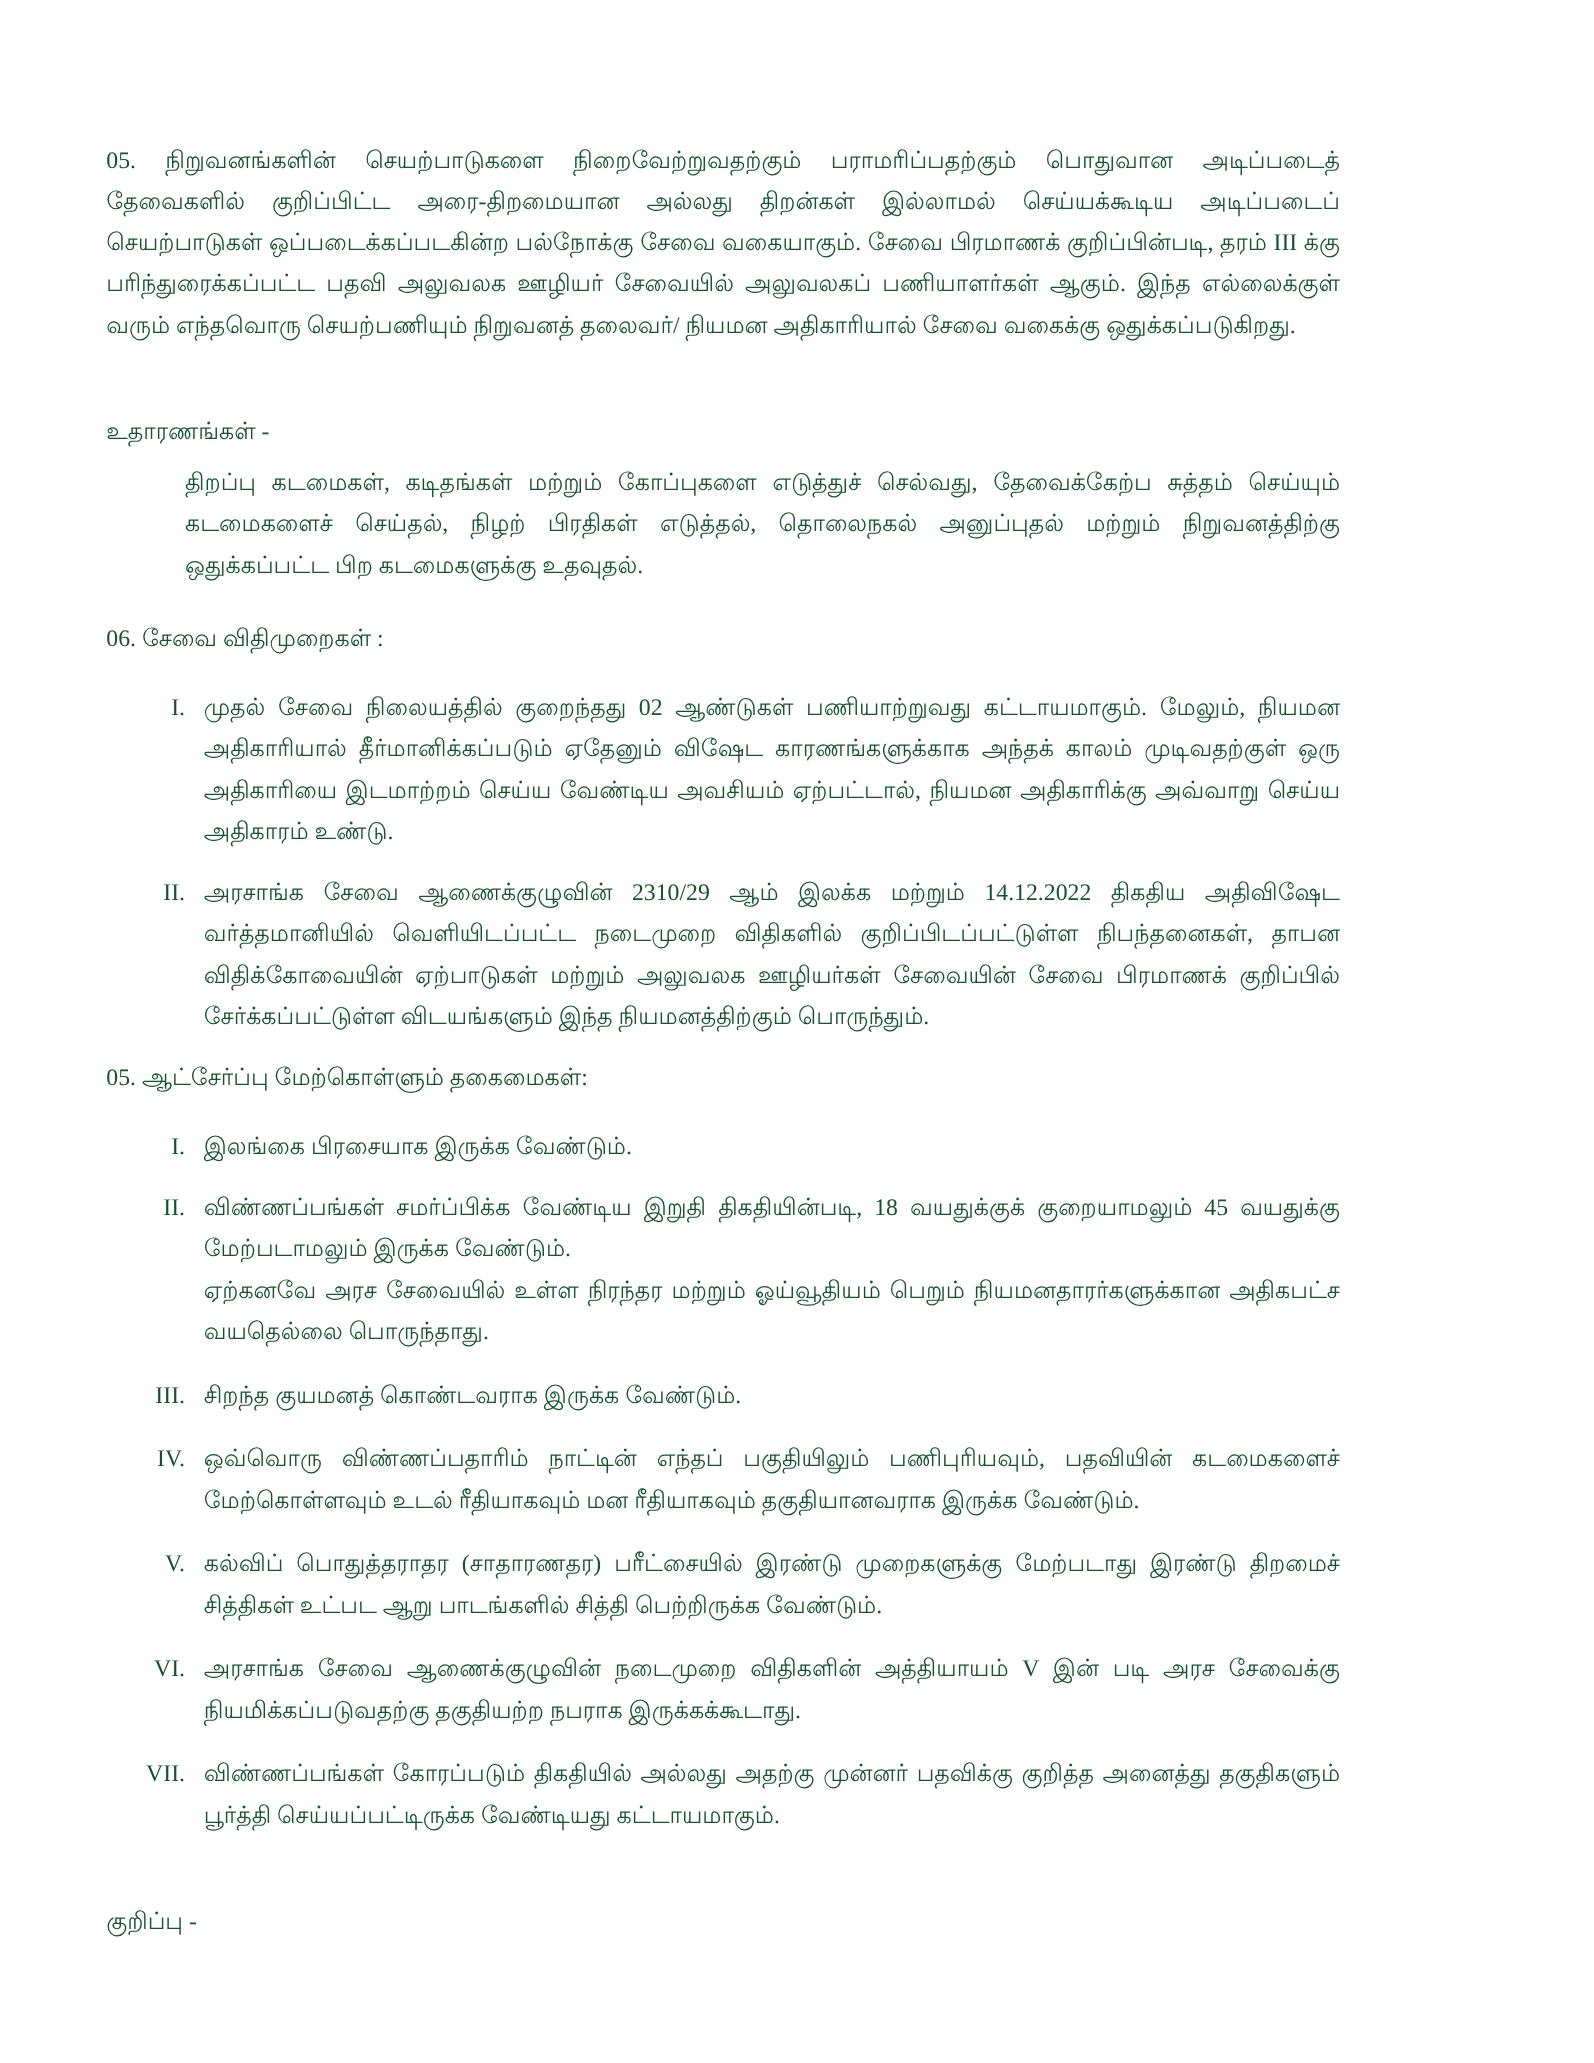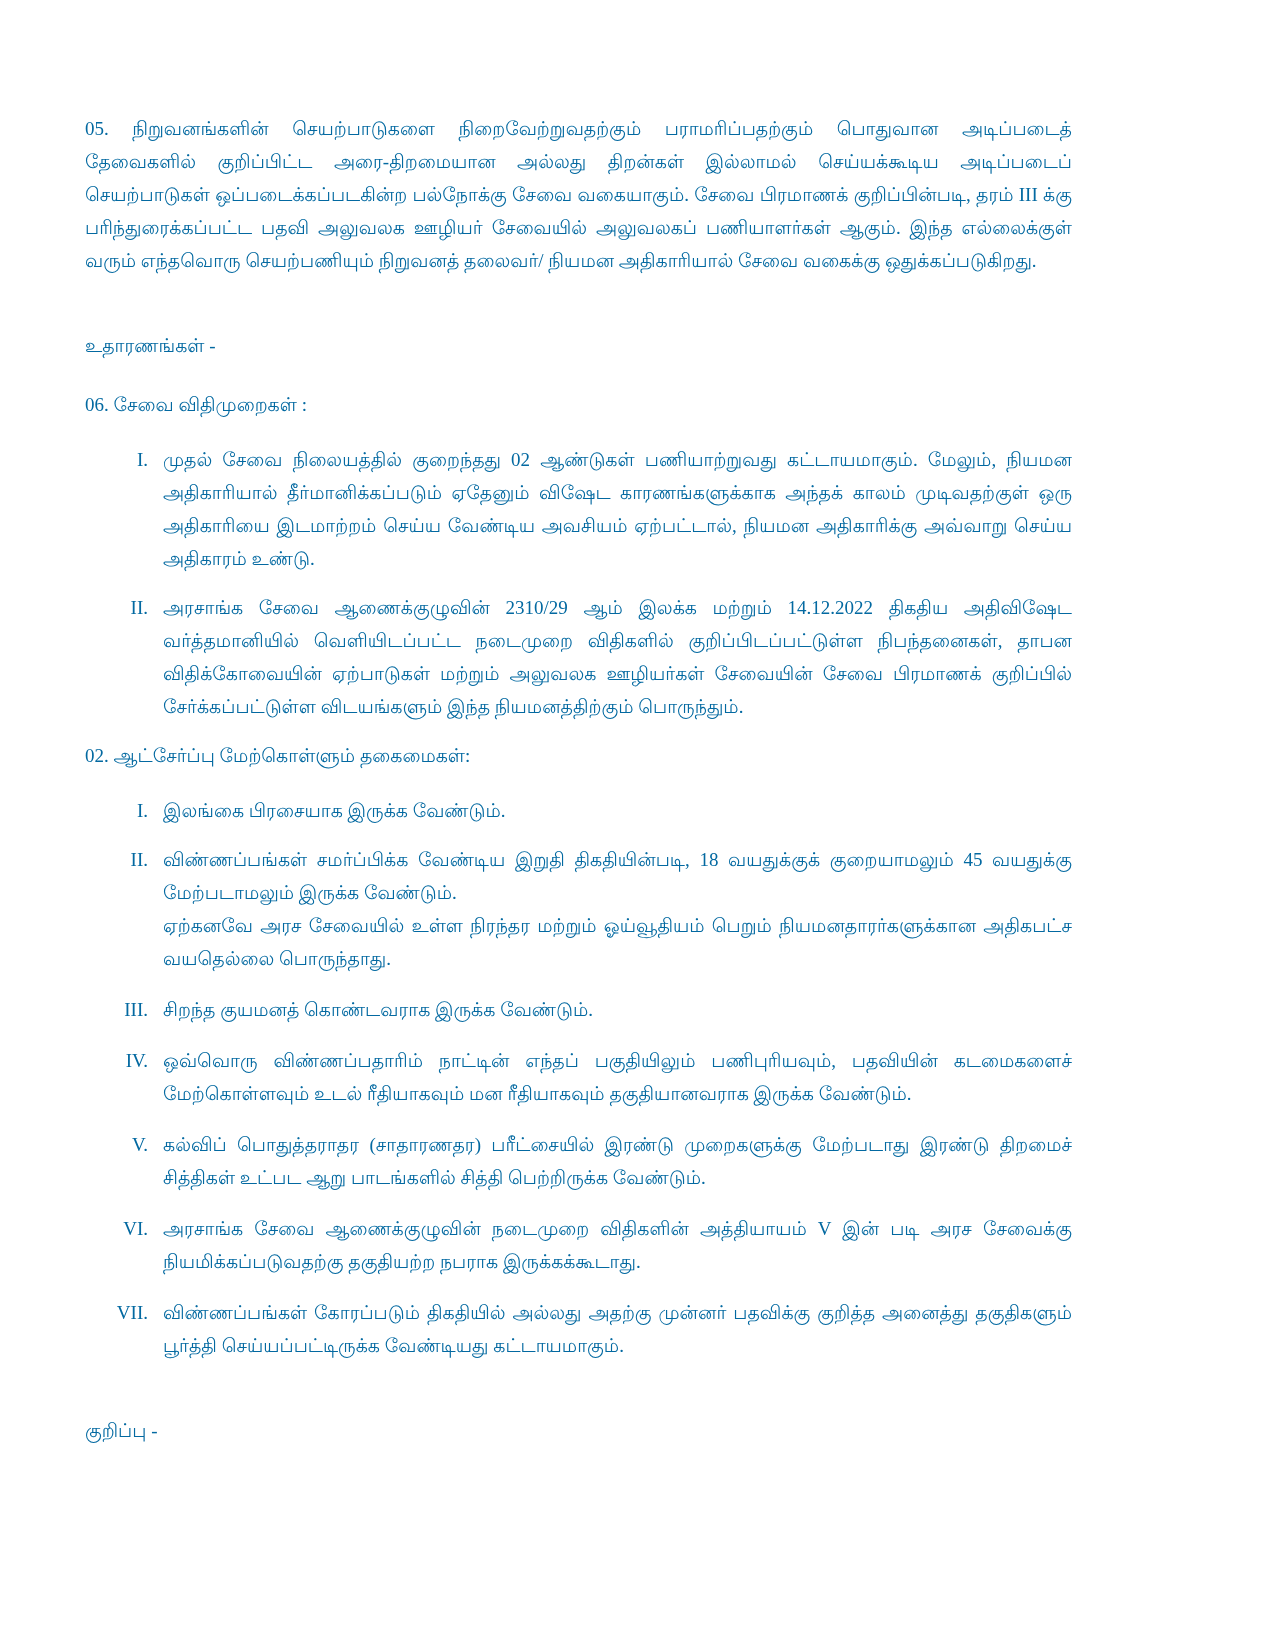--- a/index.html
+++ b/index.html
@@ -5,21 +5,21 @@
   html, body {
     margin: 0;
     padding: 0;
     background: #ffffff;
   }
   .page {
     position: relative;
     width: 1275px;
     height: 1650px;
     background: #ffffff;
-    color: #0369a1;
+    color: #14532d;
     font-family: "Liberation Serif", "DejaVu Serif", serif;
     font-size: 19px;
     line-height: 33px;
     box-sizing: border-box;
     padding: 112px 203px 0 85px;
     overflow: hidden;
   }
   .para {
     margin: 0;
     text-align: justify;
@@ -66,38 +66,39 @@
 </style>
 </head>
 <body>
 
 <div class="page">
 
   <p class="para">05. நிறுவனங்களின் செயற்பாடுகளை நிறைவேற்றுவதற்கும் பராமரிப்பதற்கும் பொதுவான அடிப்படைத் தேவைகளில் குறிப்பிட்ட அரை-திறமையான அல்லது திறன்கள் இல்லாமல் செய்யக்கூடிய அடிப்படைப் செயற்பாடுகள் ஒப்படைக்கப்படகின்ற பல்நோக்கு சேவை வகையாகும். சேவை பிரமாணக் குறிப்பின்படி, தரம் III க்கு பரிந்துரைக்கப்பட்ட பதவி அலுவலக ஊழியர் சேவையில் அலுவலகப் பணியாளர்கள் ஆகும். இந்த எல்லைக்குள் வரும் எந்தவொரு செயற்பணியும் நிறுவனத் தலைவர்/ நியமன அதிகாரியால் சேவை வகைக்கு ஒதுக்கப்படுகிறது.</p>
 
   <div>
     <p class="para examples-label">உதாரணங்கள் -</p>
+    <p class="para examples-body">திறப்பு கடமைகள், கடிதங்கள் மற்றும் கோப்புகளை எடுத்துச் செல்வது, தேவைக்கேற்ப சுத்தம் செய்யும் கடமைகளைச் செய்தல், நிழற் பிரதிகள் எடுத்தல், தொலைநகல் அனுப்புதல் மற்றும் நிறுவனத்திற்கு ஒதுக்கப்பட்ட பிற கடமைகளுக்கு உதவுதல்.</p>
   </div>
 
   <div>
     <p class="para section-heading">06. சேவை விதிமுறைகள் :</p>
 
     <div class="list-item">
       <div class="numeral">I.</div>
       <div class="item-text">முதல் சேவை நிலையத்தில் குறைந்தது 02 ஆண்டுகள் பணியாற்றுவது கட்டாயமாகும். மேலும், நியமன அதிகாரியால் தீர்மானிக்கப்படும் ஏதேனும் விஷேட  காரணங்களுக்காக அந்தக் காலம் முடிவதற்குள் ஒரு அதிகாரியை இடமாற்றம் செய்ய வேண்டிய அவசியம் ஏற்பட்டால், நியமன அதிகாரிக்கு அவ்வாறு செய்ய அதிகாரம் உண்டு.</div>
     </div>
 
     <div class="list-item roomy">
       <div class="numeral">II.</div>
       <div class="item-text">அரசாங்க சேவை ஆணைக்குழுவின் 2310/29 ஆம் இலக்க மற்றும் 14.12.2022 திகதிய அதிவிஷேட வர்த்தமானியில் வெளியிடப்பட்ட நடைமுறை விதிகளில் குறிப்பிடப்பட்டுள்ள நிபந்தனைகள், தாபன விதிக்கோவையின் ஏற்பாடுகள் மற்றும் அலுவலக ஊழியர்கள் சேவையின் சேவை பிரமாணக் குறிப்பில் சேர்க்கப்பட்டுள்ள விடயங்களும் இந்த நியமனத்திற்கும் பொருந்தும்.</div>
     </div>
   </div>
 
   <div>
-    <p class="para section-heading s07">02. ஆட்சேர்ப்பு மேற்கொள்ளும் தகைமைகள்:</p>
+    <p class="para section-heading s07">05. ஆட்சேர்ப்பு மேற்கொள்ளும் தகைமைகள்:</p>
 
     <div class="list-item">
       <div class="numeral">I.</div>
       <div class="item-text">இலங்கை பிரசையாக இருக்க வேண்டும்.</div>
     </div>
 
     <div class="list-item roomy">
       <div class="numeral">II.</div>
       <div class="item-text">
         <div class="sub">விண்ணப்பங்கள் சமர்ப்பிக்க வேண்டிய இறுதி திகதியின்படி, 18 வயதுக்குக் குறையாமலும் 45 வயதுக்கு மேற்படாமலும் இருக்க வேண்டும்.</div>

